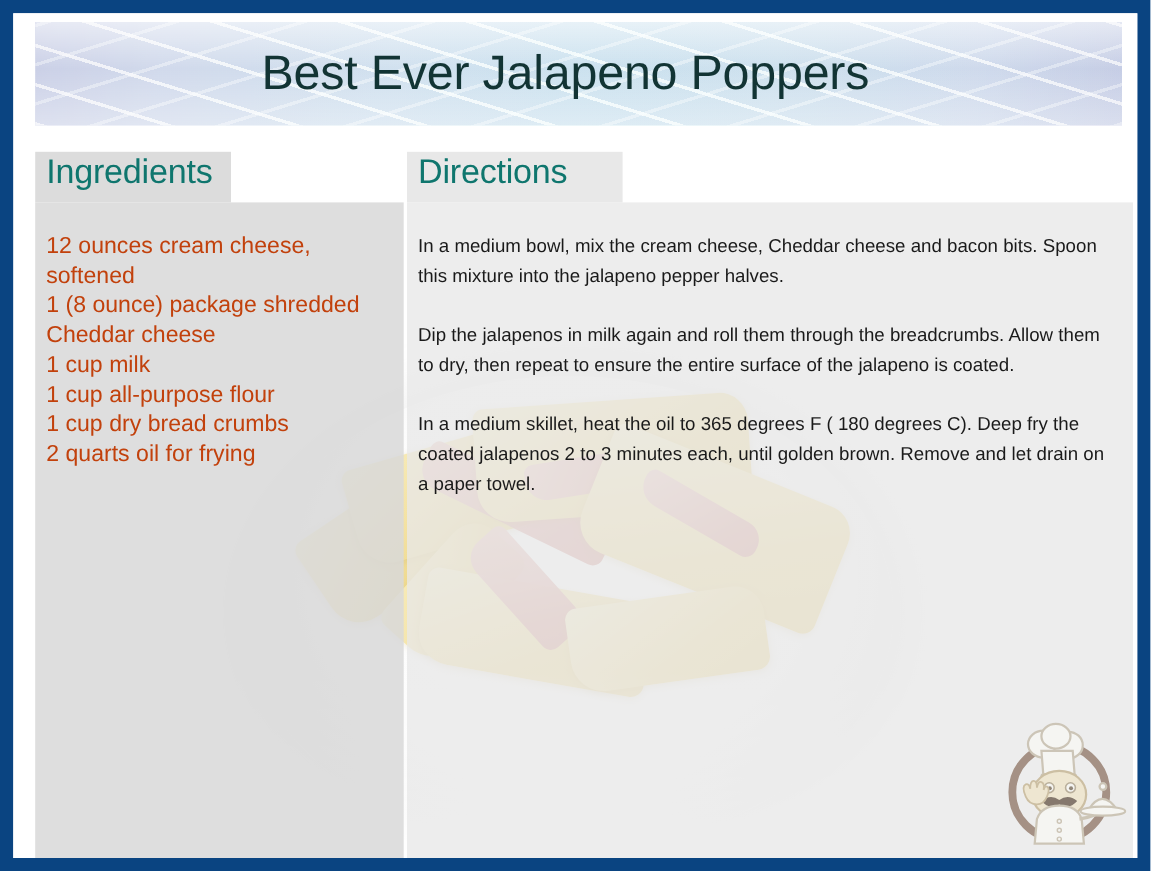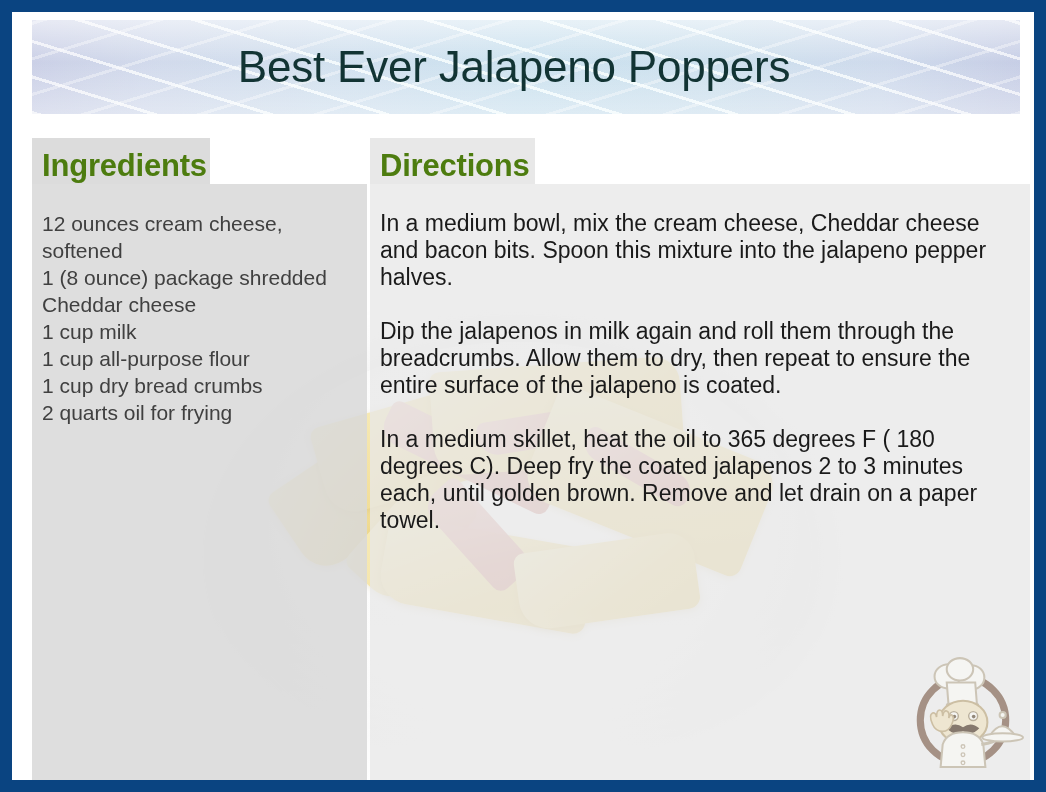--- a/index.html
+++ b/index.html
@@ -109,30 +109,30 @@
     letter-spacing:-0.2px;
     padding-right:24px;
     white-space:nowrap;
   }
 
   
   .tab{
     position:absolute;
     z-index:4;
     background:#e0e0e0;
-    color:#4d7c0f;
+    color:#0f766e;
     font-size:31px;
-    font-weight:700;
+    font-weight:400;
     display:flex;
-    align-items:flex-end;
+    align-items:flex-start;
     padding-left:10px;
     letter-spacing:-0.2px;
   }
   .tab-ingredients{ left:20px;  top:126px; width:178px; height:46px; background:#dcdcdc; }
-  .tab-directions { left:358px; top:126px; width:165px; height:46px; background:#e8e8e8; }
+  .tab-directions { left:358px; top:126px; width:196px; height:46px; background:#e8e8e8; }
 
   
   .panel{
     position:absolute;
     z-index:2;
     padding:26px 16px 16px 10px;
   }
   .panel-ingredients{
     left:20px; top:172px;
     width:335px; height:596px;
@@ -140,25 +140,25 @@
   }
   .panel-directions{
     left:358px; top:172px;
     width:660px; height:596px;
     background:rgba(232,232,232,0.78);
   }
 
   .ingredient-line{
     font-size:21px;
     line-height:27px;
-    color:#404040;
+    color:#c2410c;
     white-space:pre-wrap;
   }
   .direction-step{
-    font-size:23px;
+    font-size:17px;
     line-height:27px;
     color:#1a1a1a;
     margin-bottom:27px;
   }
   .direction-step:last-child{ margin-bottom:12px; }
 
   
   .chef-logo{
     position:absolute;
     right:10px; bottom:6px;

